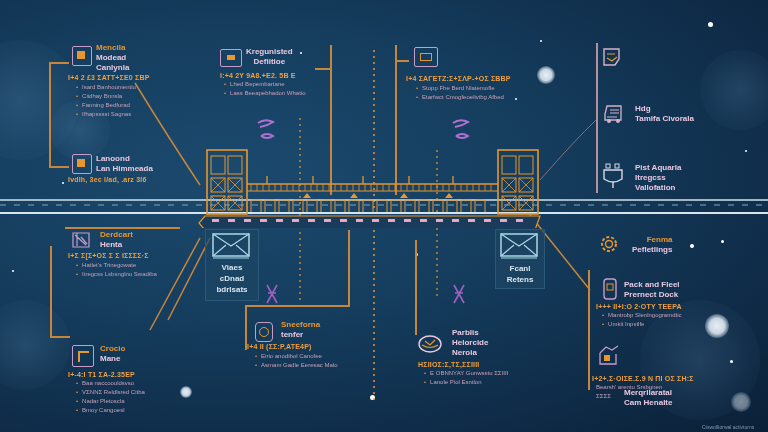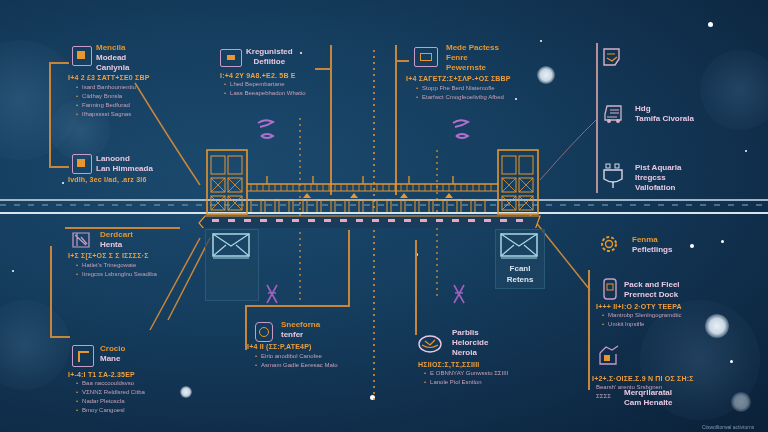--- a/index.html
+++ b/index.html
@@ -111,20 +111,25 @@
   <path d="M10 68 L345 68 L340 82 L10 82 L4 75 Z" fill="#1a3c5a" stroke="#e8962e" stroke-width="1.2"></path>
 </svg>
 <div class="abs" style="left:212px;top:219px;width:320px;height:3px;background:repeating-linear-gradient(90deg,#e9a6c2 0 7px,transparent 7px 16px);"></div>
 
 <div class="abs" style="left:205px;top:229px;width:52px;height:70px;background:rgba(30,70,100,0.7);border:1px solid #2b5878;">
   <svg class="abs" style="left:6px;top:3px;" width="38" height="26">
       <rect x="1" y="1" width="36" height="22" fill="none" stroke="#a8d8e8" stroke-width="1.5"></rect>
       <path d="M1 1 L19 13 L37 1 M1 23 L14 12 M37 23 L24 12" stroke="#a8d8e8" stroke-width="1.2" fill="none"></path>
       <line x1="1" y1="25" x2="37" y2="25" stroke="#a8d8e8"></line>
     </svg>
+  <div class="panel-label" style="left:0;top:32px;width:52px;">
+    <div>Viaes</div>
+    <div>cDnad</div>
+    <div>bdrlsats</div>
+  </div>
 </div>
 <div class="abs" style="left:495px;top:229px;width:48px;height:58px;background:rgba(30,70,100,0.7);border:1px solid #2b5878;">
   <svg class="abs" style="left:4px;top:3px;" width="38" height="26">
       <rect x="1" y="1" width="36" height="22" fill="none" stroke="#a8d8e8" stroke-width="1.5"></rect>
       <path d="M1 1 L19 13 L37 1 M1 23 L14 12 M37 23 L24 12" stroke="#a8d8e8" stroke-width="1.2" fill="none"></path>
       <line x1="1" y1="25" x2="37" y2="25" stroke="#a8d8e8"></line>
     </svg>
   <div class="panel-label" style="left:0;top:33px;width:48px;">
     <div>Fcanl</div>
     <div>Retens</div>
@@ -185,25 +190,20 @@
   <div class="bul" style="left:4px;top:33px;">
     <div><span class="dot">•</span><span>Lhed Bepembartane</span></div>
     <div><span class="dot">•</span><span>Lass Beeapebhadon Whatio</span></div>
   </div>
 </div>
 
 <div class="node" style="left:410px;top:43px;width:140px;height:60px;">
   <div class="icon-box" style="left:4px;top:4px;width:22px;height:18px;">
       <div class="inner" style="left:5px;top:5px;width:10px;height:6px;background:none;border:1.5px solid #e8962e;"></div>
     </div>
-  <div class="title" style="left:36px;top:0;">
-    <div>Mede Pactess</div>
-    <div>Fenre</div>
-    <div>Pewernste</div>
-  </div>
   <div class="sub" style="left:-4px;top:31px;">I+4 ΣΑΓΕΤΖ:Σ+ΣΛΡ-+ΟΣ ΣΒΒΡ</div>
   <div class="bul" style="left:6px;top:41px;">
     <div><span class="dot">•</span><span>Stopp Fhe Berd Nlatemofle</span></div>
     <div><span class="dot">•</span><span>Etarfwct Cmogfeoelivibg Afbed</span></div>
   </div>
 </div>
 
 <div class="node" style="left:603px;top:45px;width:100px;height:35px;">
   <svg class="abs" style="left:0;top:2px;" width="20" height="20">
       <path d="M1 2 H16 V12 L12 18 H1 Z" fill="none" stroke="#d8b0c8" stroke-width="1.4"></path>
@@ -295,21 +295,21 @@
     <div>Helorcide</div>
     <div>Neroia</div>
   </div>
   <div class="sub" style="left:0;top:32px;">ΗΣΙΙΟΣ:Σ,ΤΣ,ΣΣΙΙΙΙ</div>
   <div class="bul" style="left:6px;top:41px;">
     <div><span class="dot">•</span><span>Ε ΟΒΝΝΥΑΥ Gunwsstu ΣΣΙΙΙΙ</span></div>
     <div><span class="dot">•</span><span>Lanole Piol Esntlon</span></div>
   </div>
 </div>
 
-<div class="node" style="left:598px;top:233px;width:100px;height:25px;">
+<div class="node" style="left:598px;top:233px;width:100px;height:25px;text-align:right;">
   <svg class="abs" style="left:0;top:0;" width="22" height="22">
       <circle cx="11" cy="11" r="7" fill="none" stroke="#e8962e" stroke-width="2" stroke-dasharray="3,2"></circle>
       <circle cx="11" cy="11" r="3.5" fill="none" stroke="#e8962e" stroke-width="1.4"></circle>
     </svg>
   <div class="title" style="left:34px;top:2px;">
     <div>Fenma</div>
     <div style="color:#e8c8e0">Pefletlings</div>
   </div>
 </div>
 

